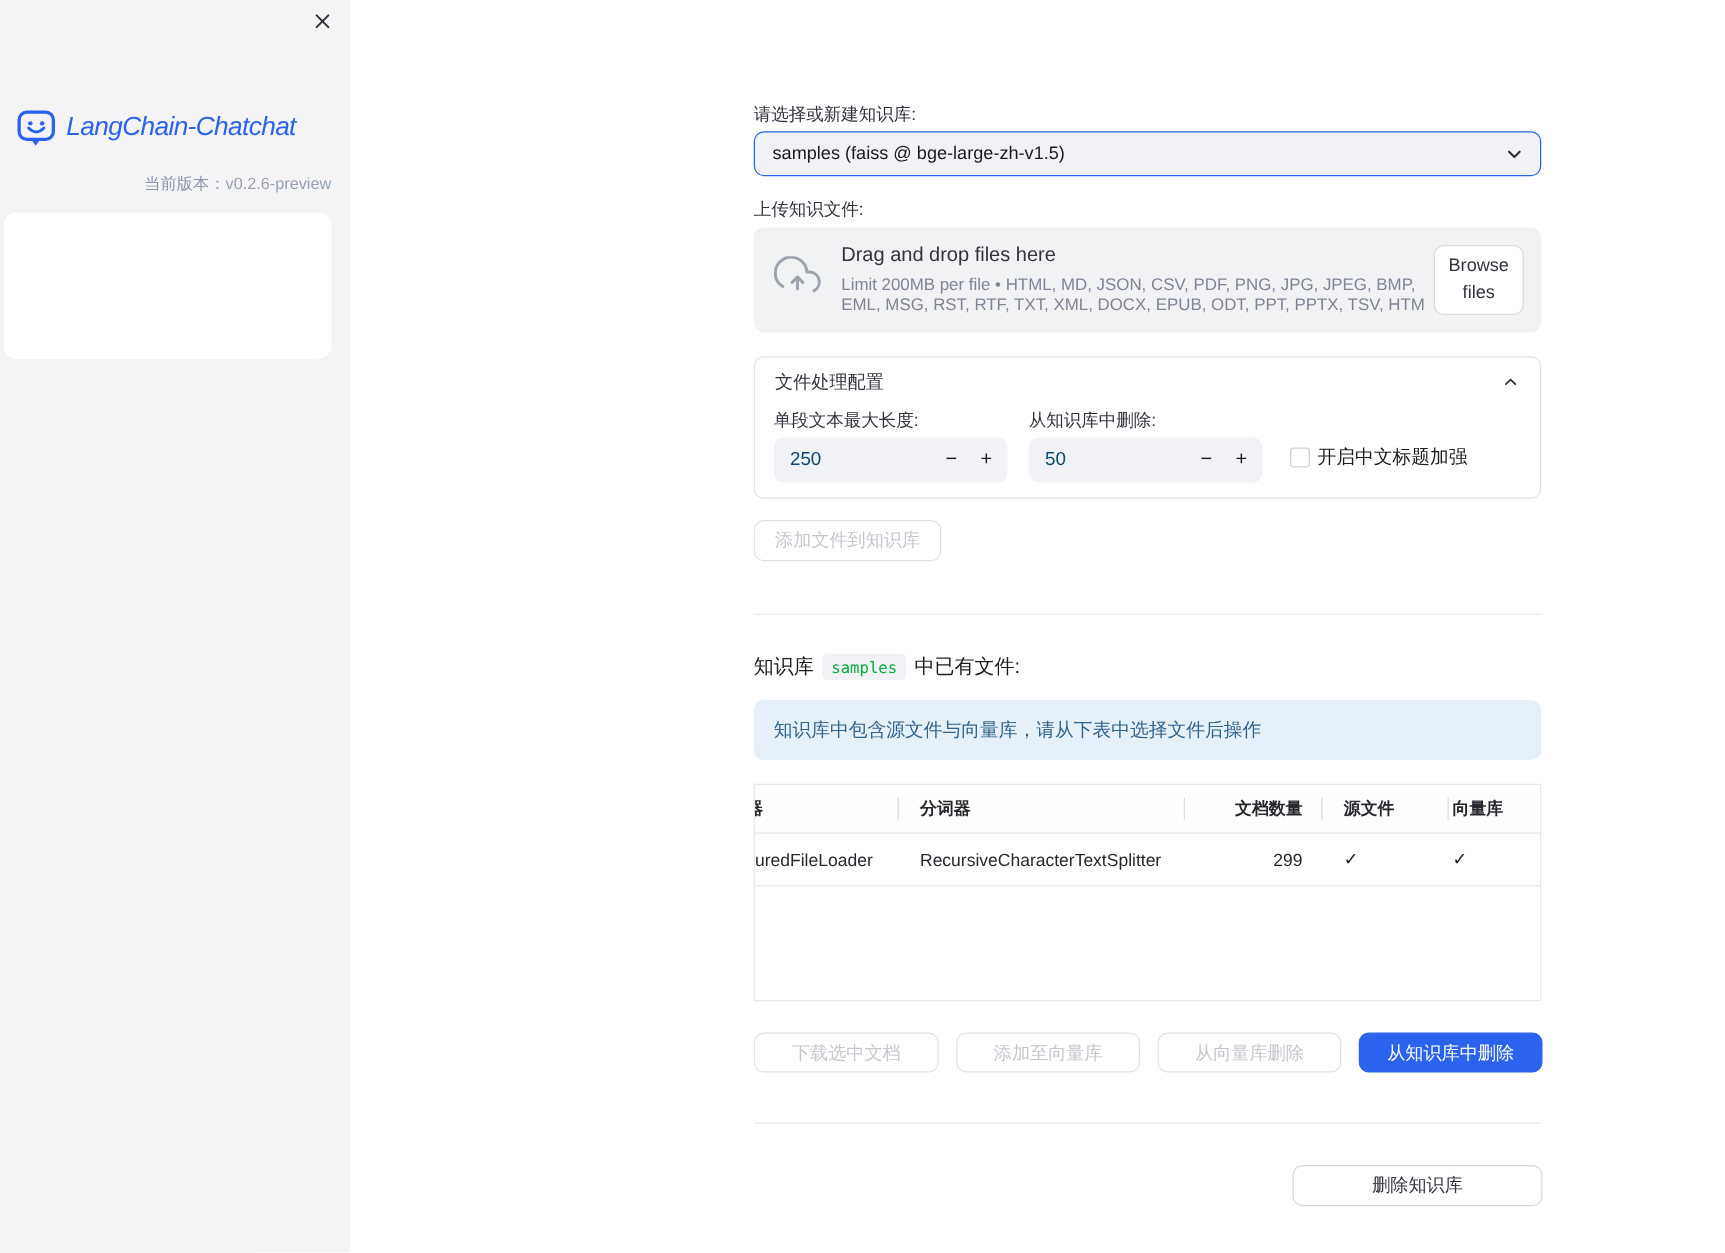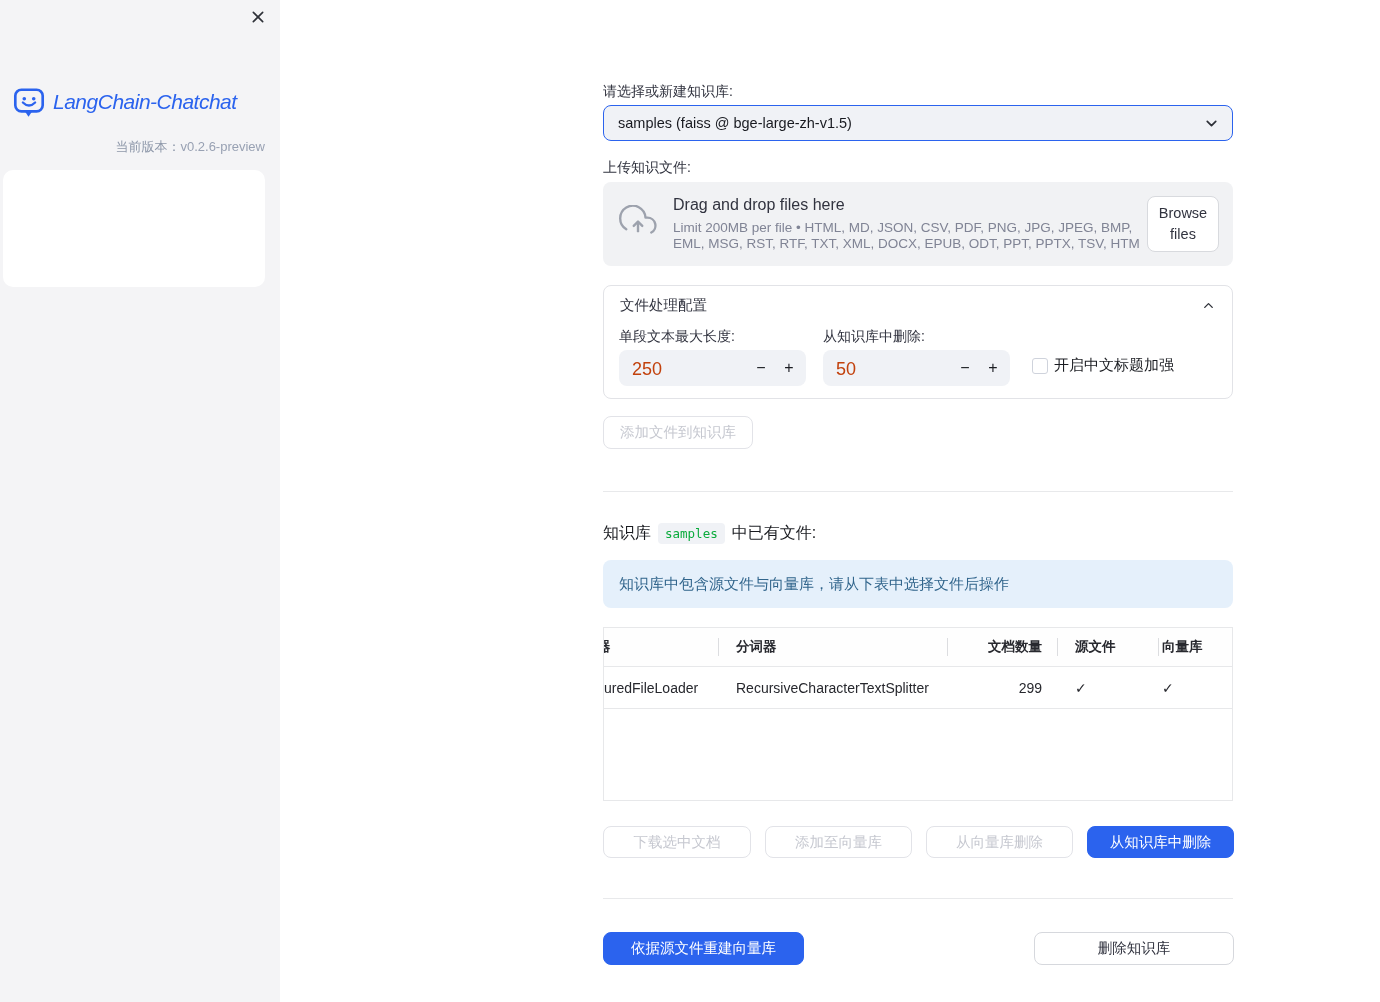--- a/index.html
+++ b/index.html
@@ -36,21 +36,21 @@
     border-radius:8px; font-size:14.5px; color:#31333f; line-height:21px; cursor:pointer;
     font-family:inherit; }
 
   .expander { position:absolute; left:603px; top:285px; width:630px; height:114px; background:#fff;
     border:1px solid #e2e3e7; border-radius:8px; }
   .exp-header { position:absolute; left:16px; top:10px; right:16px; display:flex; align-items:center;
     font-size:14.5px; color:#31333f; cursor:pointer; }
   .exp-chevron { margin-left:auto; }
   .exp-lbl { position:absolute; font-size:14px; color:#31333f; top:42px; }
   .stepper { position:absolute; top:64px; width:187px; height:36px; background:#f0f2f6; border-radius:8px; }
-  .stepper .num { position:absolute; left:13px; top:9px; font-size:18px; color:#c2410c; }
+  .stepper .num { position:absolute; left:13px; top:9px; font-size:15px; color:#0c4a6e; }
   .step-btn { position:absolute; top:0; width:30px; height:36px; background:none; border:none;
     font-size:16px; color:#1a1c21; cursor:pointer; font-family:inherit; }
   .step-minus { right:30px; }
   .step-plus { right:2px; }
   .checkbox { position:absolute; left:428px; top:72px; width:16px; height:16px; background:#fff;
     border:1px solid #cfd3dc; border-radius:3px; cursor:pointer; }
   .checkbox-label { position:absolute; left:450px; top:70px; font-size:15px; color:#1a1c21; }
 
   .btn { border-radius:8px; font-size:14.5px; font-family:inherit; cursor:pointer; }
   .btn-disabled { background:#fff; border:1px solid #e2e3e8; color:#c6c8d0; cursor:default; }
@@ -215,16 +215,15 @@
     </div>
   </div>
 
   <button class="btn btn-disabled actions-btn" style="left:603px; width:148px;">下载选中文档</button>
   <button class="btn btn-disabled actions-btn" style="left:765px; width:147px;">添加至向量库</button>
   <button class="btn btn-disabled actions-btn" style="left:926px; width:147px;">从向量库删除</button>
   <button class="btn btn-primary actions-btn" style="left:1087px; width:147px;">从知识库中删除</button>
 
   <div class="divider" style="top:898px;"></div>
 
-  <button class="btn btn-primary rebuild-btn">依据源文件重建向量库</button>
   <button class="btn btn-secondary delete-kb-btn">删除知识库</button>
 
 </div>
 
 </body></html>

